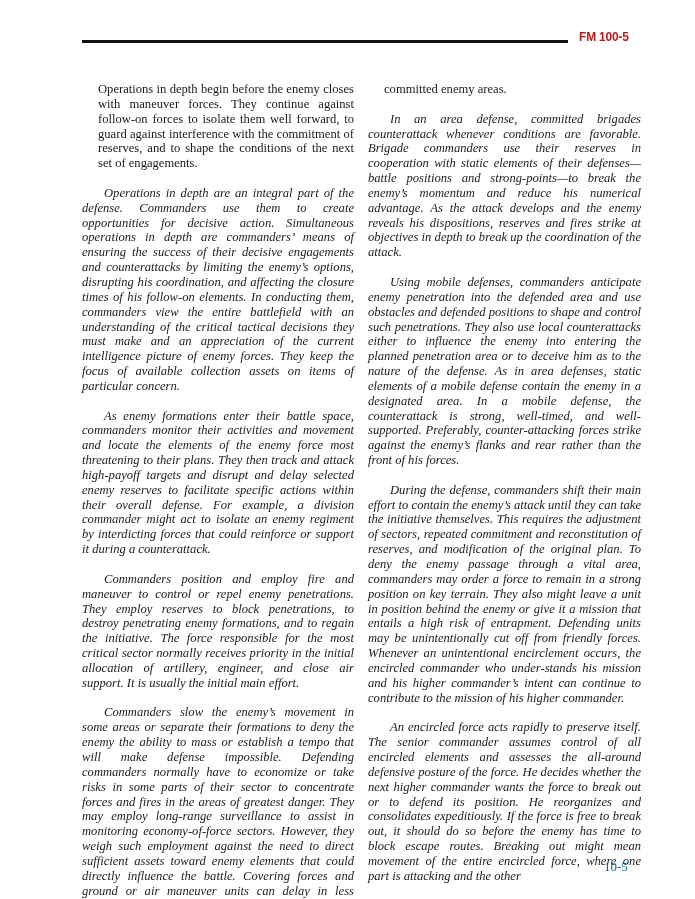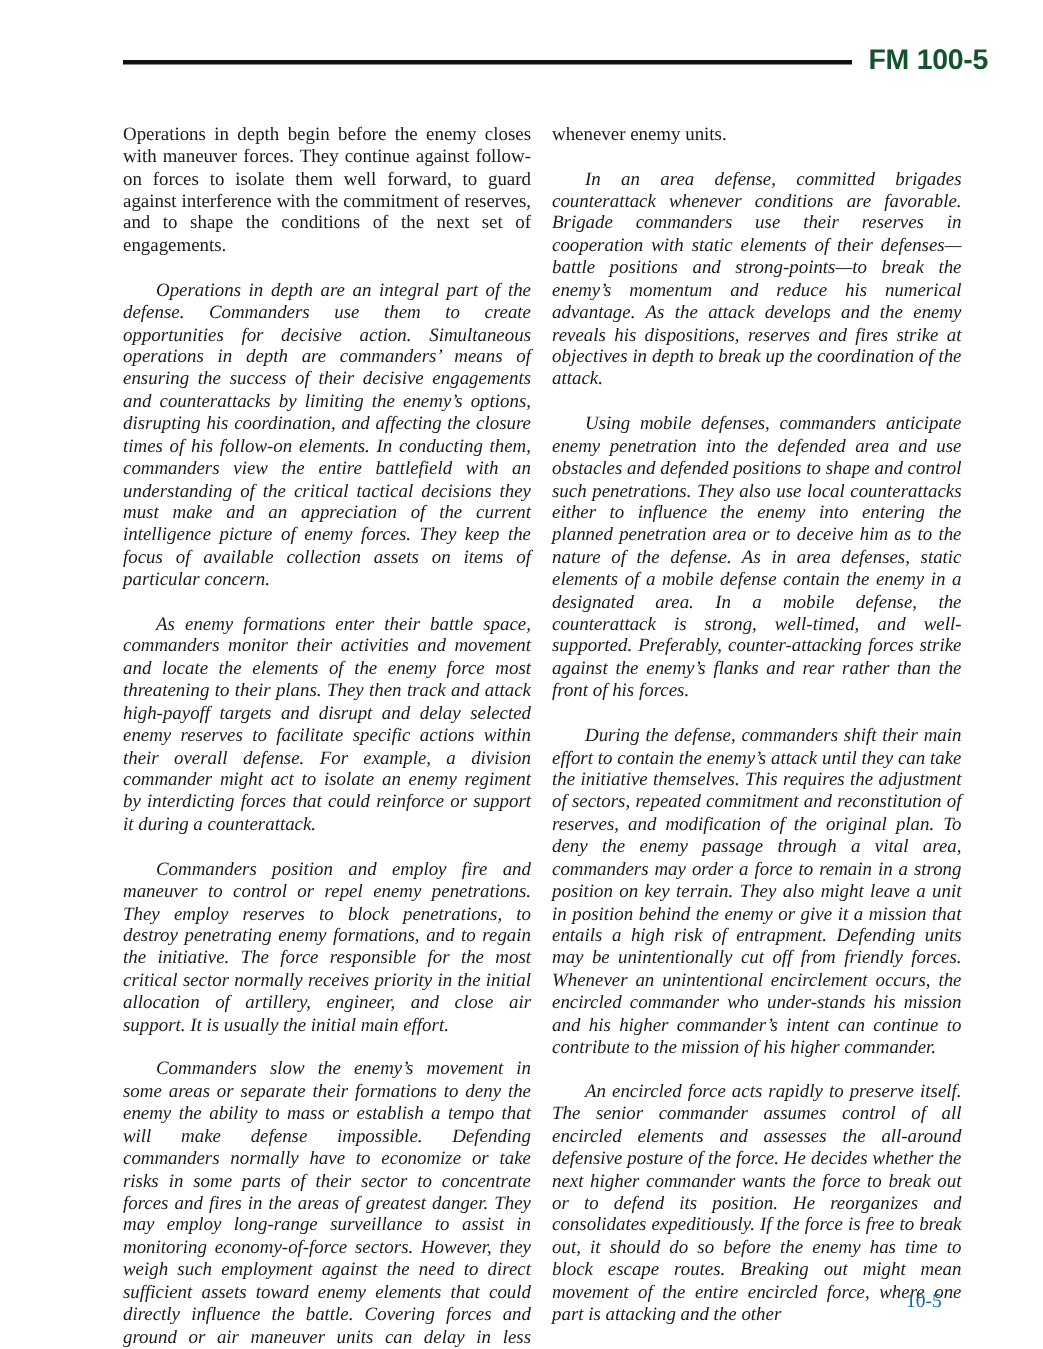--- a/index.html
+++ b/index.html
@@ -1,41 +1,41 @@
 <!DOCTYPE html>
 <html><head>
 <meta charset="utf-8">
 <style>
   html, body { margin: 0; padding: 0; background: #ffffff; }
   body { width: 695px; height: 899px; position: relative; overflow: hidden; color: #1a1a1a; }
   .rule { position: absolute; left: 82px; top: 40px; width: 486px; height: 3px; background: #111; }
-  .header-label { position: absolute; left: 579px; top: 30px; font-family: "Liberation Sans", sans-serif; font-weight: bold; font-size: 19px; letter-spacing: -0.2px; color: #14532d; }
+  .header-label { position: absolute; left: 579px; top: 30px; font-family: "Liberation Sans", sans-serif; font-weight: bold; font-size: 12px; letter-spacing: -0.2px; color: #b91c1c; }
   .col { position: absolute; top: 82px; width: 272px; font-family: "Liberation Serif", serif; font-size: 12.6px; line-height: 14.85px; text-align: justify; }
   .col.left { left: 82px; }
   .col.right { left: 368px; width: 273px; }
   .col p { margin: 0 0 14.85px 0; text-indent: 0; }
   .col p.indent { text-indent: 22px; font-style: italic; }
-  .col p.cont { text-indent: 0; }
+  .col p.cont { text-indent: 0; margin-left: 16px; }
   .page-number { position: absolute; left: 604px; top: 859px; font-family: "Liberation Serif", serif; font-size: 13px; color: #0369a1; }
 </style>
 </head>
 <body>
 
 <div class="rule"></div>
 <div class="header-label">FM 100-5</div>
 
 <div class="col left">
   <p class="cont">Operations in depth begin before the enemy closes with maneuver forces. They continue against follow-on forces to isolate them well forward, to guard against interference with the commitment of reserves, and to shape the conditions of the next set of engagements.</p>
   <p class="indent">Operations in depth are an integral part of the defense. Commanders use them to create opportunities for decisive action. Simultaneous operations in depth are commanders’ means of ensuring the success of their decisive engagements and counterattacks by limiting the enemy’s options, disrupting his coordination, and affecting the closure times of his follow-on elements. In conducting them, commanders view the entire battlefield with an understanding of the critical tactical decisions they must make and an appreciation of the current intelligence picture of enemy forces. They keep the focus of available collection assets on items of particular concern.</p>
   <p class="indent">As enemy formations enter their battle space, commanders monitor their activities and movement and locate the elements of the enemy force most threatening to their plans. They then track and attack high-payoff targets and disrupt and delay selected enemy reserves to facilitate specific actions within their overall defense. For example, a division commander might act to isolate an enemy regiment by interdicting forces that could reinforce or support it during a counterattack.</p>
   <p class="indent">Commanders position and employ fire and maneuver to control or repel enemy penetrations. They employ reserves to block penetrations, to destroy penetrating enemy formations, and to regain the initiative. The force responsible for the most critical sector normally receives priority in the initial allocation of artillery, engineer, and close air support. It is usually the initial main effort.</p>
   <p class="indent">Commanders slow the enemy’s movement in some areas or separate their formations to deny the enemy the ability to mass or establish a tempo that will make defense impossible. Defending commanders normally have to economize or take risks in some parts of their sector to concentrate forces and fires in the areas of greatest danger. They may employ long-range surveillance to assist in monitoring economy-of-force sectors. However, they weigh such employment against the need to direct sufficient assets toward enemy elements that could directly influence the battle. Covering forces and ground or air maneuver units can delay in less threatened areas to gain time for actions against</p>
 </div>
 
 <div class="col right">
-  <p class="cont">whenever enemy units.</p>
+  <p class="cont">committed enemy areas.</p>
   <p class="indent">In an area defense, committed brigades counterattack whenever conditions are favorable. Brigade commanders use their reserves in cooperation with static elements of their defenses—battle positions and strong-points—to break the enemy’s momentum and reduce his numerical advantage. As the attack develops and the enemy reveals his dispositions, reserves and fires strike at objectives in depth to break up the coordination of the attack.</p>
   <p class="indent">Using mobile defenses, commanders anticipate enemy penetration into the defended area and use obstacles and defended positions to shape and control such penetrations. They also use local counterattacks either to influence the enemy into entering the planned penetration area or to deceive him as to the nature of the defense. As in area defenses, static elements of a mobile defense contain the enemy in a designated area. In a mobile defense, the counterattack is strong, well-timed, and well-supported. Preferably, counter-attacking forces strike against the enemy’s flanks and rear rather than the front of his forces.</p>
   <p class="indent">During the defense, commanders shift their main effort to contain the enemy’s attack until they can take the initiative themselves. This requires the adjustment of sectors, repeated commitment and reconstitution of reserves, and modification of the original plan. To deny the enemy passage through a vital area, commanders may order a force to remain in a strong position on key terrain. They also might leave a unit in position behind the enemy or give it a mission that entails a high risk of entrapment. Defending units may be unintentionally cut off from friendly forces. Whenever an unintentional encirclement occurs, the encircled commander who under-stands his mission and his higher commander’s intent can continue to contribute to the mission of his higher commander.</p>
   <p class="indent">An encircled force acts rapidly to preserve itself. The senior commander assumes control of all encircled elements and assesses the all-around defensive posture of the force. He decides whether the next higher commander wants the force to break out or to defend its position. He reorganizes and consolidates expeditiously. If the force is free to break out, it should do so before the enemy has time to block escape routes. Breaking out might mean movement of the entire encircled force, where one part is attacking and the other</p>
 </div>
 
 <div class="page-number">10-5</div>
 
 </body></html>

